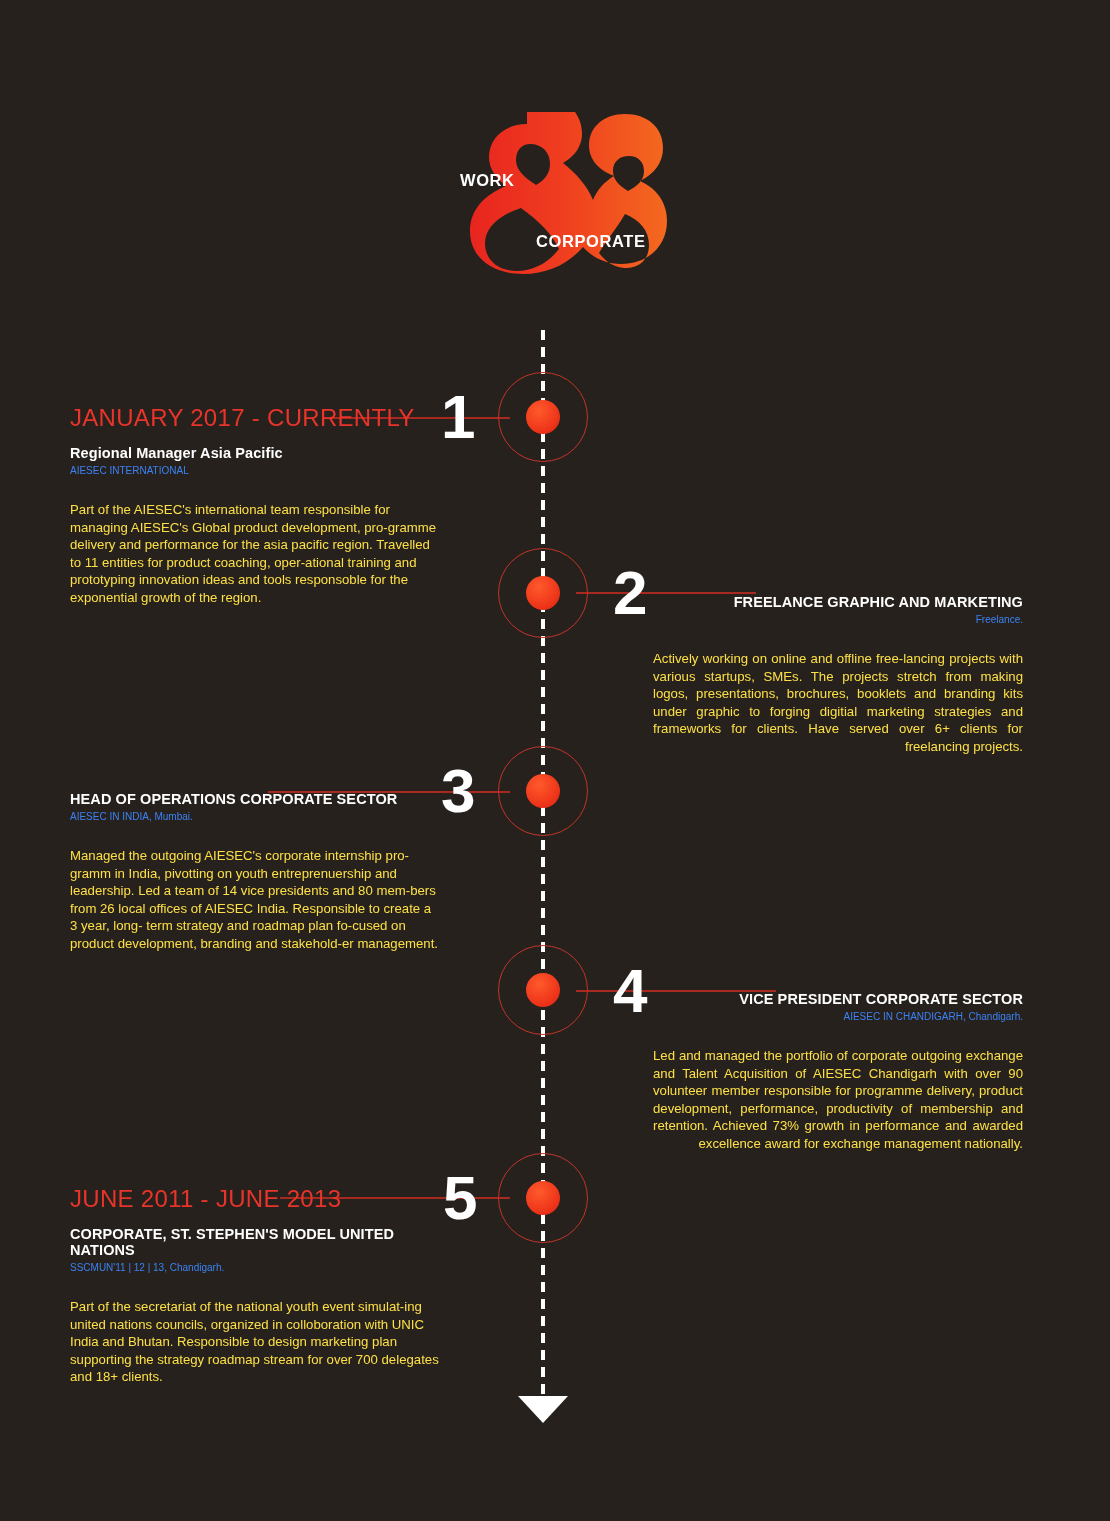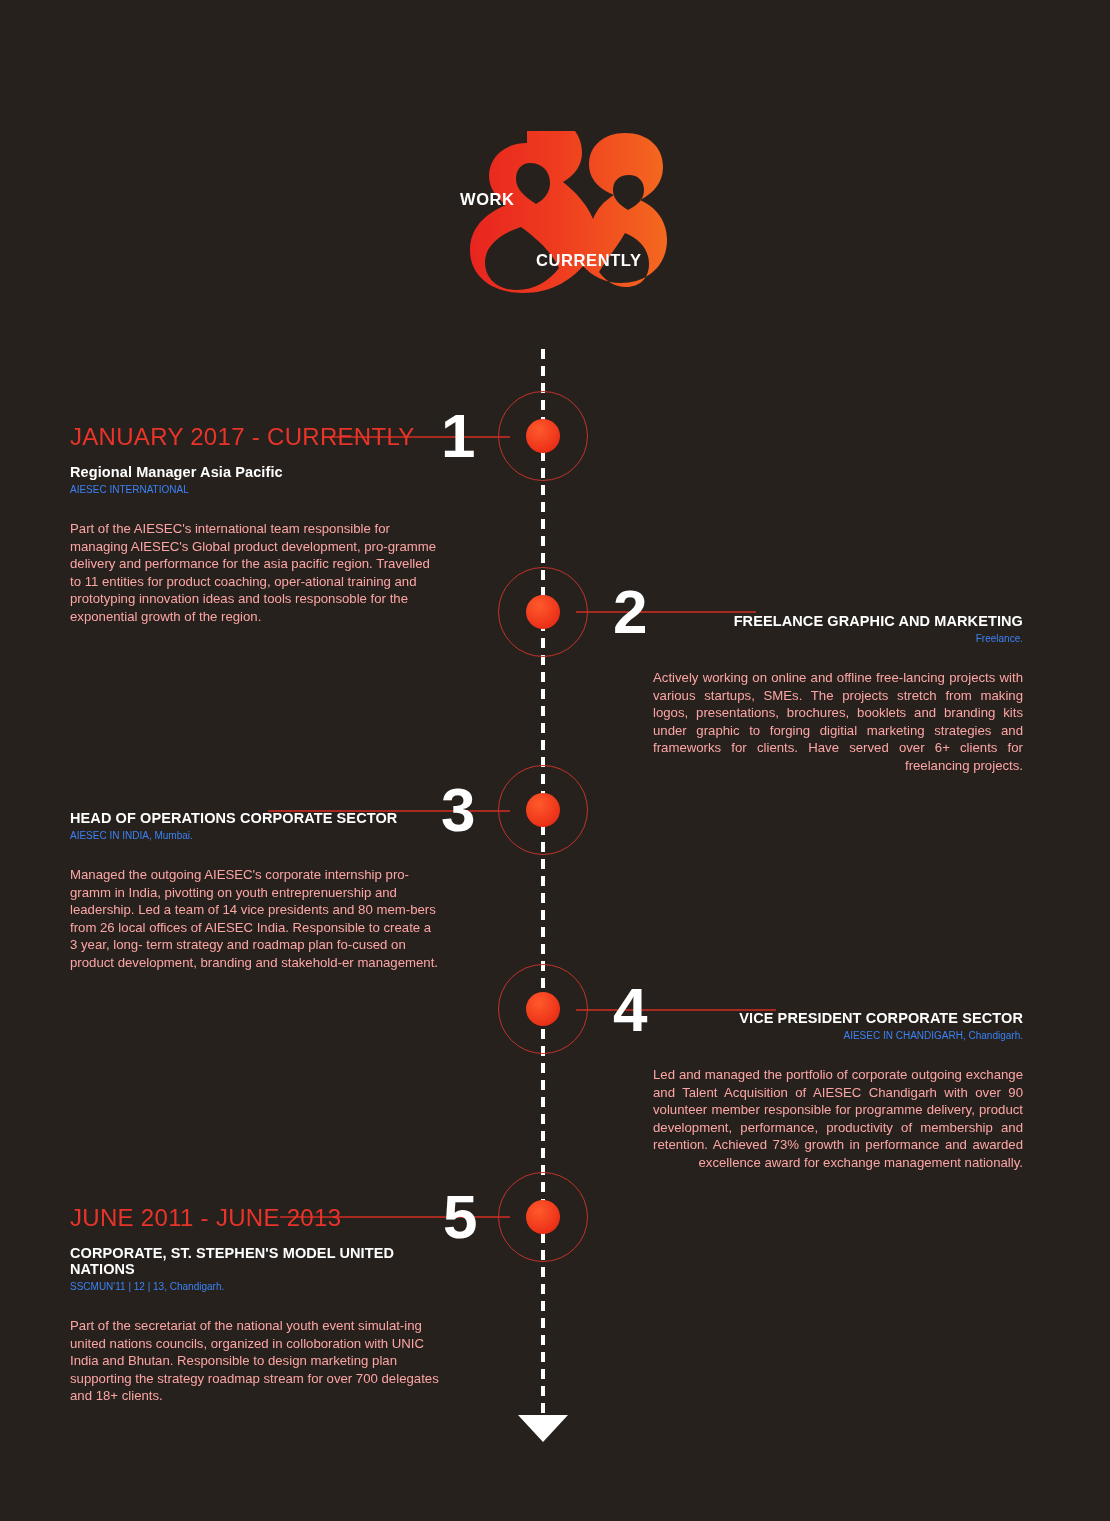--- a/index.html
+++ b/index.html
@@ -10,21 +10,20 @@
     background: #26211c;
     font-family: "Liberation Sans", sans-serif;
     overflow: hidden;
   }
 
   .page {
     position: relative;
     width: 1110px;
     height: 1287px;
     background: #26211c;
-    margin-top: 19px;
   }
 
   
   .logo-block {
     position: absolute;
     left: 449px;
     top: 112px;
     width: 222px;
     height: 170px;
   }
@@ -124,21 +123,21 @@
     letter-spacing: 0.1px;
   }
   .entry .org {
     margin-top: 4px;
     color: #3b82f6;
     font-size: 10px;
     font-weight: normal;
   }
   .entry .desc {
     margin-top: 25px;
-    color: #fca5a5;
+    color: #fde047;
     font-size: 13.2px;
     line-height: 17.6px;
   }
   .entry.left .desc  { text-align: left; }
   .entry.right .desc { text-align: justify; text-align-last: right; }
 </style>
 </head>
 <body>
 
 <div class="page">
@@ -150,21 +149,21 @@
           <stop offset="0%" stop-color="#e8251f"></stop>
           <stop offset="45%" stop-color="#ef3c1f"></stop>
           <stop offset="100%" stop-color="#f4691f"></stop>
         </linearGradient>
       </defs>
       <g fill="url(#ampgrad)">
         <path d="M78 12c-22 0-38 14-38 33 0 12 7 21 17 29-22 9-36 24-36 45 0 27 23 43 53 43 26 0 46-11 60-27 9 10 22 17 38 17 27 0 46-18 46-43 0-19-11-33-27-40 14-7 23-18 23-33 0-21-16-34-38-34-21 0-36 13-36 31 0 15 10 25 25 31-10 6-17 14-21 24-6-14-16-26-30-37 12-7 19-17 19-29 0-23-19-40-48-40h-7zm3 20c12 0 20 8 20 20 0 9-5 16-14 21-12-8-20-15-20-25 0-10 6-16 14-16zm-9 64c18 13 31 26 38 41-10 13-25 22-42 22-19 0-32-11-32-28 0-15 14-28 36-35zm108-52c9 0 15 6 15 15 0 9-6 15-16 20-10-6-15-12-15-20 0-9 6-15 16-15zm-4 58c15 6 24 17 24 31 0 14-9 23-23 23-11 0-20-6-27-15 7-12 18-25 26-39z"></path>
       </g>
     </svg>
     <div class="logo-word work">WORK</div>
-    <div class="logo-word trajectory">CURRENTLY</div>
+    <div class="logo-word trajectory">CORPORATE</div>
   </div>
 
   <div class="axis"></div>
   <div class="axis-arrow"></div>
 
   <div class="connector" style="left:330px; top:417px; width:180px;"></div>
   <div class="numeral" style="left:441px; top:386px;">1</div>
 
   <div class="connector" style="left:576px; top:592px; width:180px;"></div>
   <div class="numeral" style="left:613px; top:562px;">2</div>

